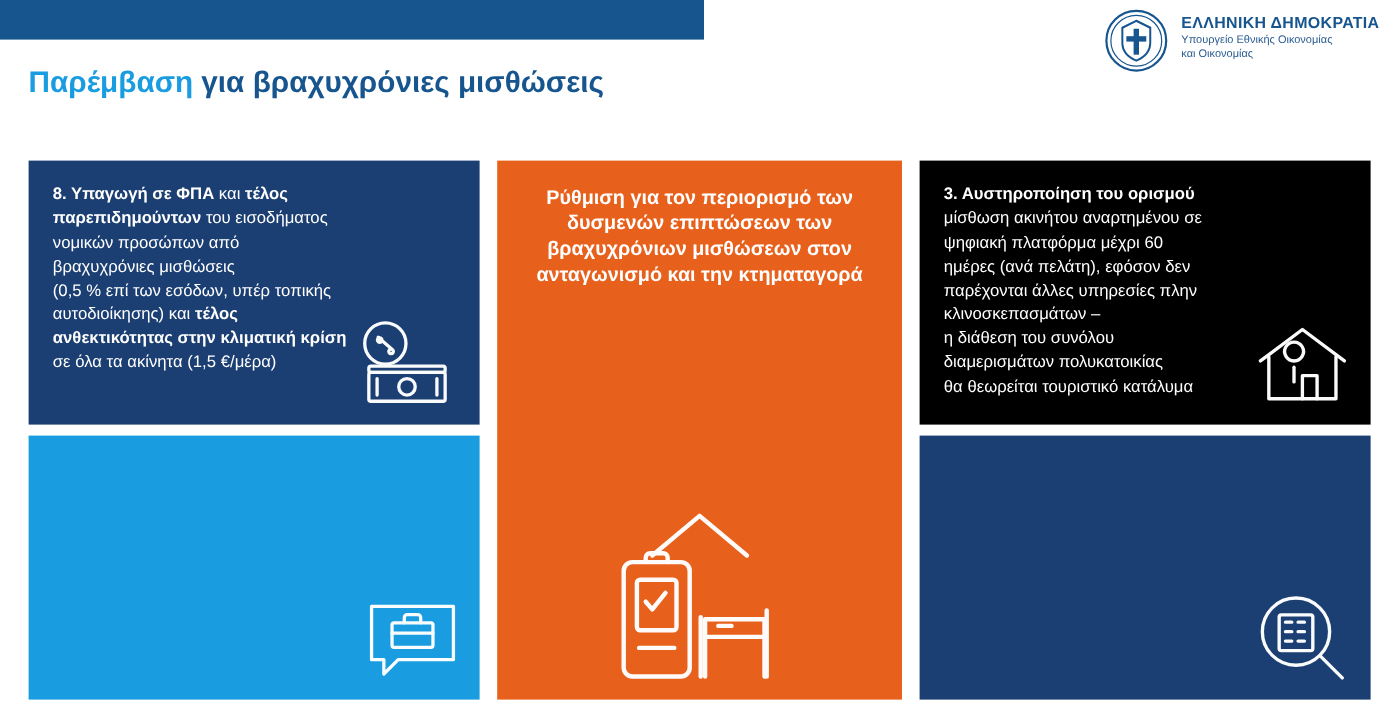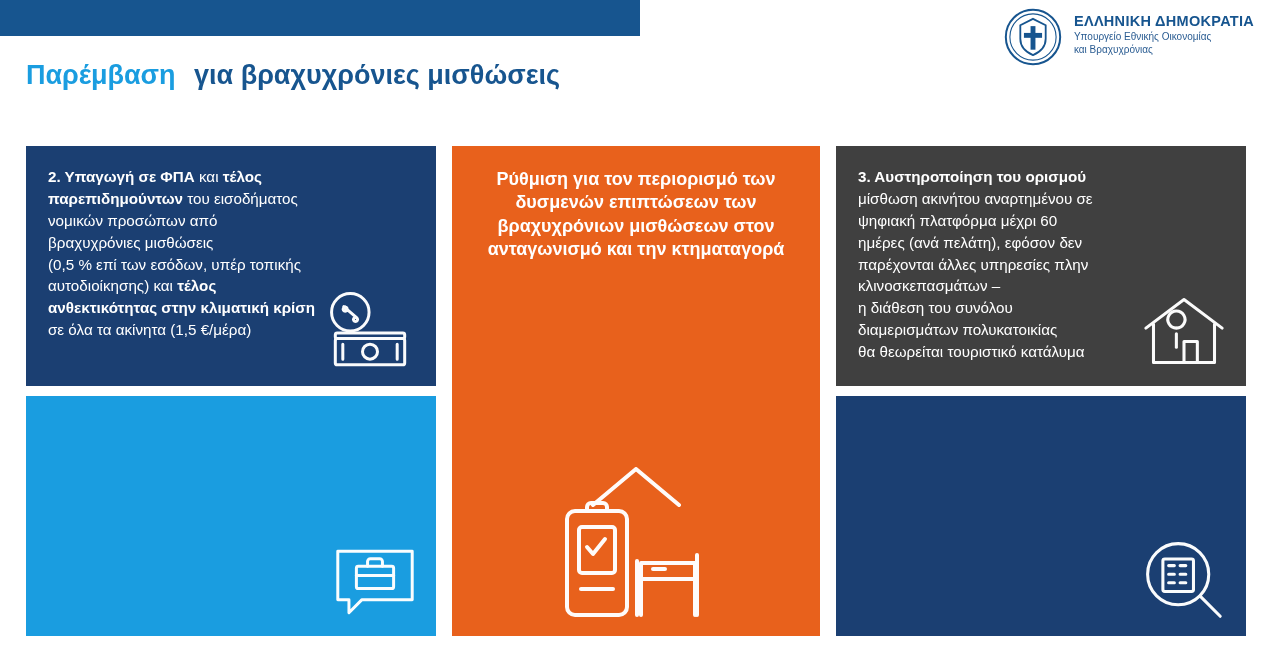--- a/index.html
+++ b/index.html
@@ -57,21 +57,21 @@
 
   
   .title {
     position: absolute;
     left: 26px; top: 60px;
     font-size: 27px;
     font-weight: bold;
     white-space: nowrap;
   }
   .title .accent { color: #1a9de0; text-align: right; }
-  .title .rest { color: #17558f; margin-left: 11px; }
+  .title .rest { color: #17558f; }
 
   
   .card {
     position: absolute;
     color: #ffffff;
     overflow: hidden;
   }
   .card .body {
     position: relative;
     z-index: 2;
@@ -87,21 +87,21 @@
     background: #1b3f72;
   }
   #card2 {
     left: 26px; top: 396px;
     width: 410px; height: 240px;
     background: #1a9de0;
   }
   #card3 {
     left: 836px; top: 146px;
     width: 410px; height: 240px;
-    background: #404040;
+    background: #000000;
   }
   #card4 {
     left: 836px; top: 396px;
     width: 410px; height: 240px;
     background: #1b3f72;
   }
   #card-center {
     left: 452px; top: 146px;
     width: 368px; height: 490px;
     background: #e8611c;
@@ -143,30 +143,30 @@
     <svg class="emblem-seal" viewBox="0 0 64 64">
       <circle cx="32" cy="32" r="30" fill="none" stroke="#17558f" stroke-width="2.2"></circle>
       <circle cx="32" cy="32" r="25.5" fill="none" stroke="#17558f" stroke-width="1.2"></circle>
       <path d="M32 12 L46 19 L46 34 C46 43 39 49 32 52 C25 49 18 43 18 34 L18 19 Z" fill="none" stroke="#17558f" stroke-width="2"></path>
       <rect x="29.3" y="20" width="5.4" height="26" fill="#17558f"></rect>
       <rect x="22" y="27.5" width="20" height="5.4" fill="#17558f"></rect>
     </svg>
     <div class="ministry-text">
       <div class="line1">ΕΛΛΗΝΙΚΗ ΔΗΜΟΚΡΑΤΙΑ</div>
       <div class="line2">Υπουργείο Εθνικής Οικονομίας</div>
-      <div class="line3">και Βραχυχρόνιας</div>
+      <div class="line3">και Οικονομίας</div>
     </div>
   </div>
 
   <div class="title">
     <span class="accent">Παρέμβαση</span><span class="rest"> για βραχυχρόνιες μισθώσεις</span>
   </div>
 
   <div class="card" id="card1">
-    <div class="body"><b>2. Υπαγωγή σε ΦΠΑ</b> και <b>τέλος<br>παρεπιδημούντων</b> του εισοδήματος<br>νομικών προσώπων από<br>βραχυχρόνιες μισθώσεις<br>(0,5 % επί των εσόδων, υπέρ τοπικής<br>αυτοδιοίκησης) και <b>τέλος<br>ανθεκτικότητας στην κλιματική κρίση</b><br>σε όλα τα ακίνητα (1,5 €/μέρα)</div>
+    <div class="body"><b>8. Υπαγωγή σε ΦΠΑ</b> και <b>τέλος<br>παρεπιδημούντων</b> του εισοδήματος<br>νομικών προσώπων από<br>βραχυχρόνιες μισθώσεις<br>(0,5 % επί των εσόδων, υπέρ τοπικής<br>αυτοδιοίκησης) και <b>τέλος<br>ανθεκτικότητας στην κλιματική κρίση</b><br>σε όλα τα ακίνητα (1,5 €/μέρα)</div>
     <svg class="card-icon" id="icon1" viewBox="0 0 110 96">
       <g fill="none" stroke="#ffffff" stroke-width="3.2" stroke-linecap="round" stroke-linejoin="round">
         <circle cx="34" cy="28" r="20"></circle>
         <path d="M27 22 l14 12 M28.5 22.5 a2.2 2.2 0 1 0 0.1 0 M39.5 33.5 a2.2 2.2 0 1 0 0.1 0"></path>
         <rect x="18" y="56" width="74" height="28" rx="2"></rect>
         <rect x="18" y="50" width="74" height="6" rx="2"></rect>
         <circle cx="55" cy="70" r="8"></circle>
         <path d="M26 62 v16 M84 62 v16"></path>
       </g>
     </svg>

